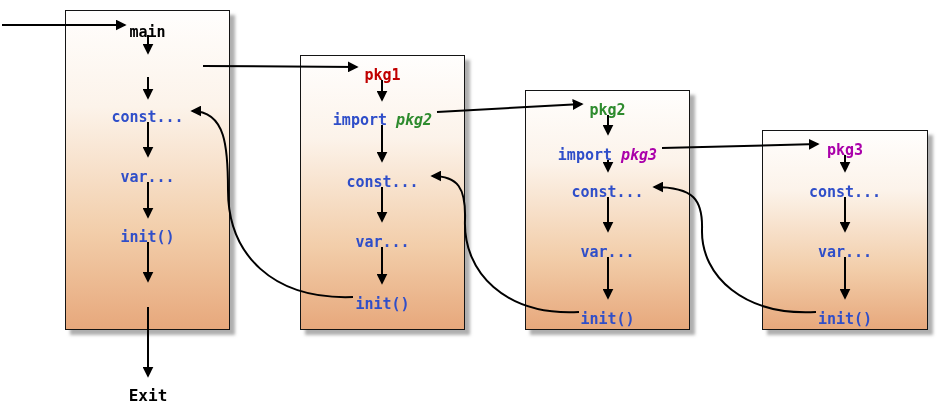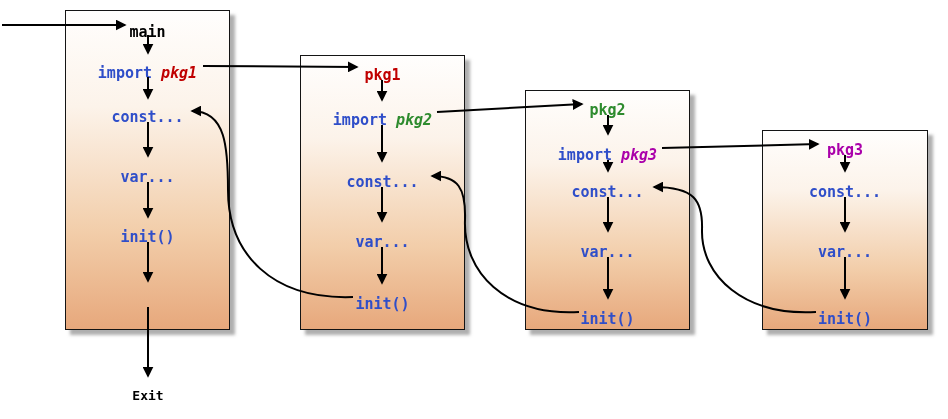--- a/index.html
+++ b/index.html
@@ -23,36 +23,35 @@
     text-align:center;
     font-size:15px; line-height:18px;
     font-weight:bold;
     white-space:pre;
     margin-top:6px;
   }
   .blue { color:#2f4ec9; }
   .pkg  { font-style:italic; margin-left:9px; }
   .label {
     position:absolute; z-index:3;
-    font-size:13px; font-weight:bold; line-height:18px;
+    font-size:16px; font-weight:bold; line-height:18px;
     color:#000;
   }
   svg.arrows {
     position:absolute; left:0; top:0; z-index:5;
     pointer-events:none;
   }
 </style>
 </head>
 <body>
 
 <div class="canvas">
 
   <div class="box" style="left:65px;top:10px;width:165px;height:320px">
     <span class="t" style="top: 6px; color: rgb(0, 0, 0);">main</span>
-    <span class="t" style="top:47px"><span class="blue">import</span><span class="pkg" style="color: rgb(192, 0, 0);">pkg1</span></span>
     <span class="t blue" style="top:91px">const...</span>
     <span class="t blue" style="top:151px">var...</span>
     <span class="t blue" style="top:211px">init()</span>
   </div>
 
   <div class="box" style="left:300px;top:55px;width:165px;height:275px">
     <span class="t" style="top: 4px; color: rgb(192, 0, 0);">pkg1</span>
     <span class="t" style="top:49px"><span class="blue">import</span><span class="pkg" style="color: rgb(46, 139, 46);">pkg2</span></span>
     <span class="t blue" style="top:111px">const...</span>
     <span class="t blue" style="top:171px">var...</span>

